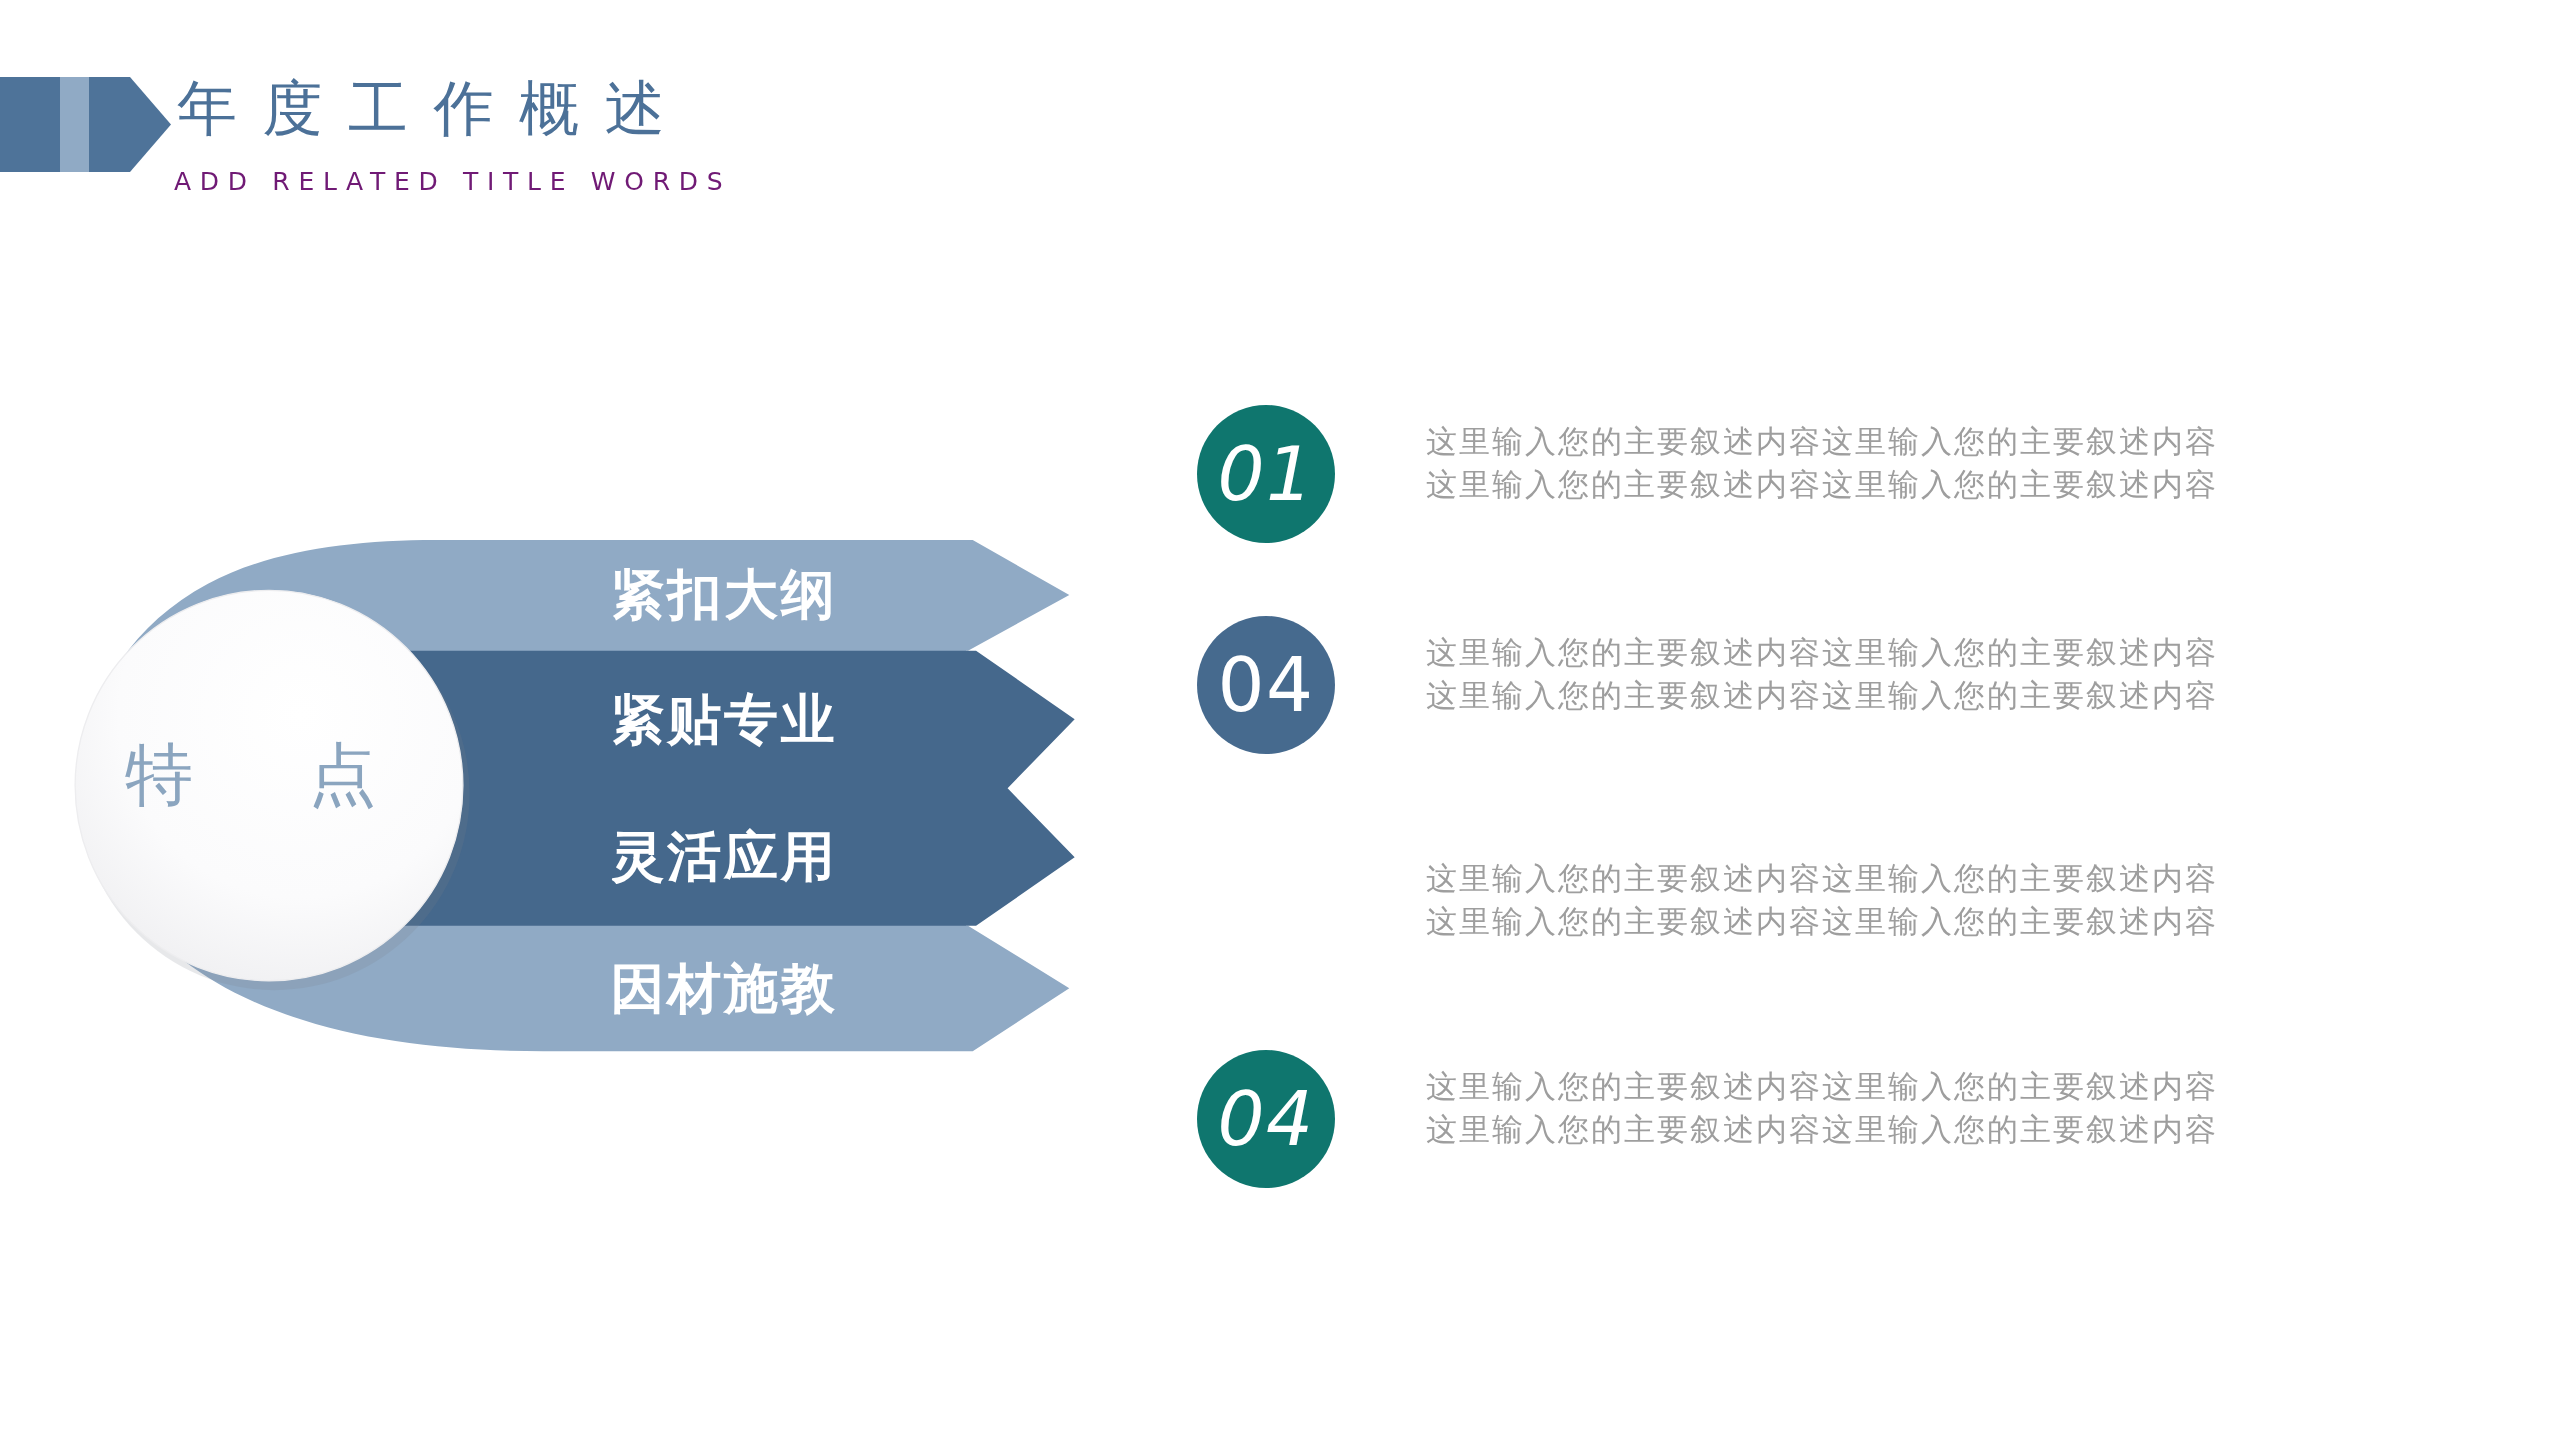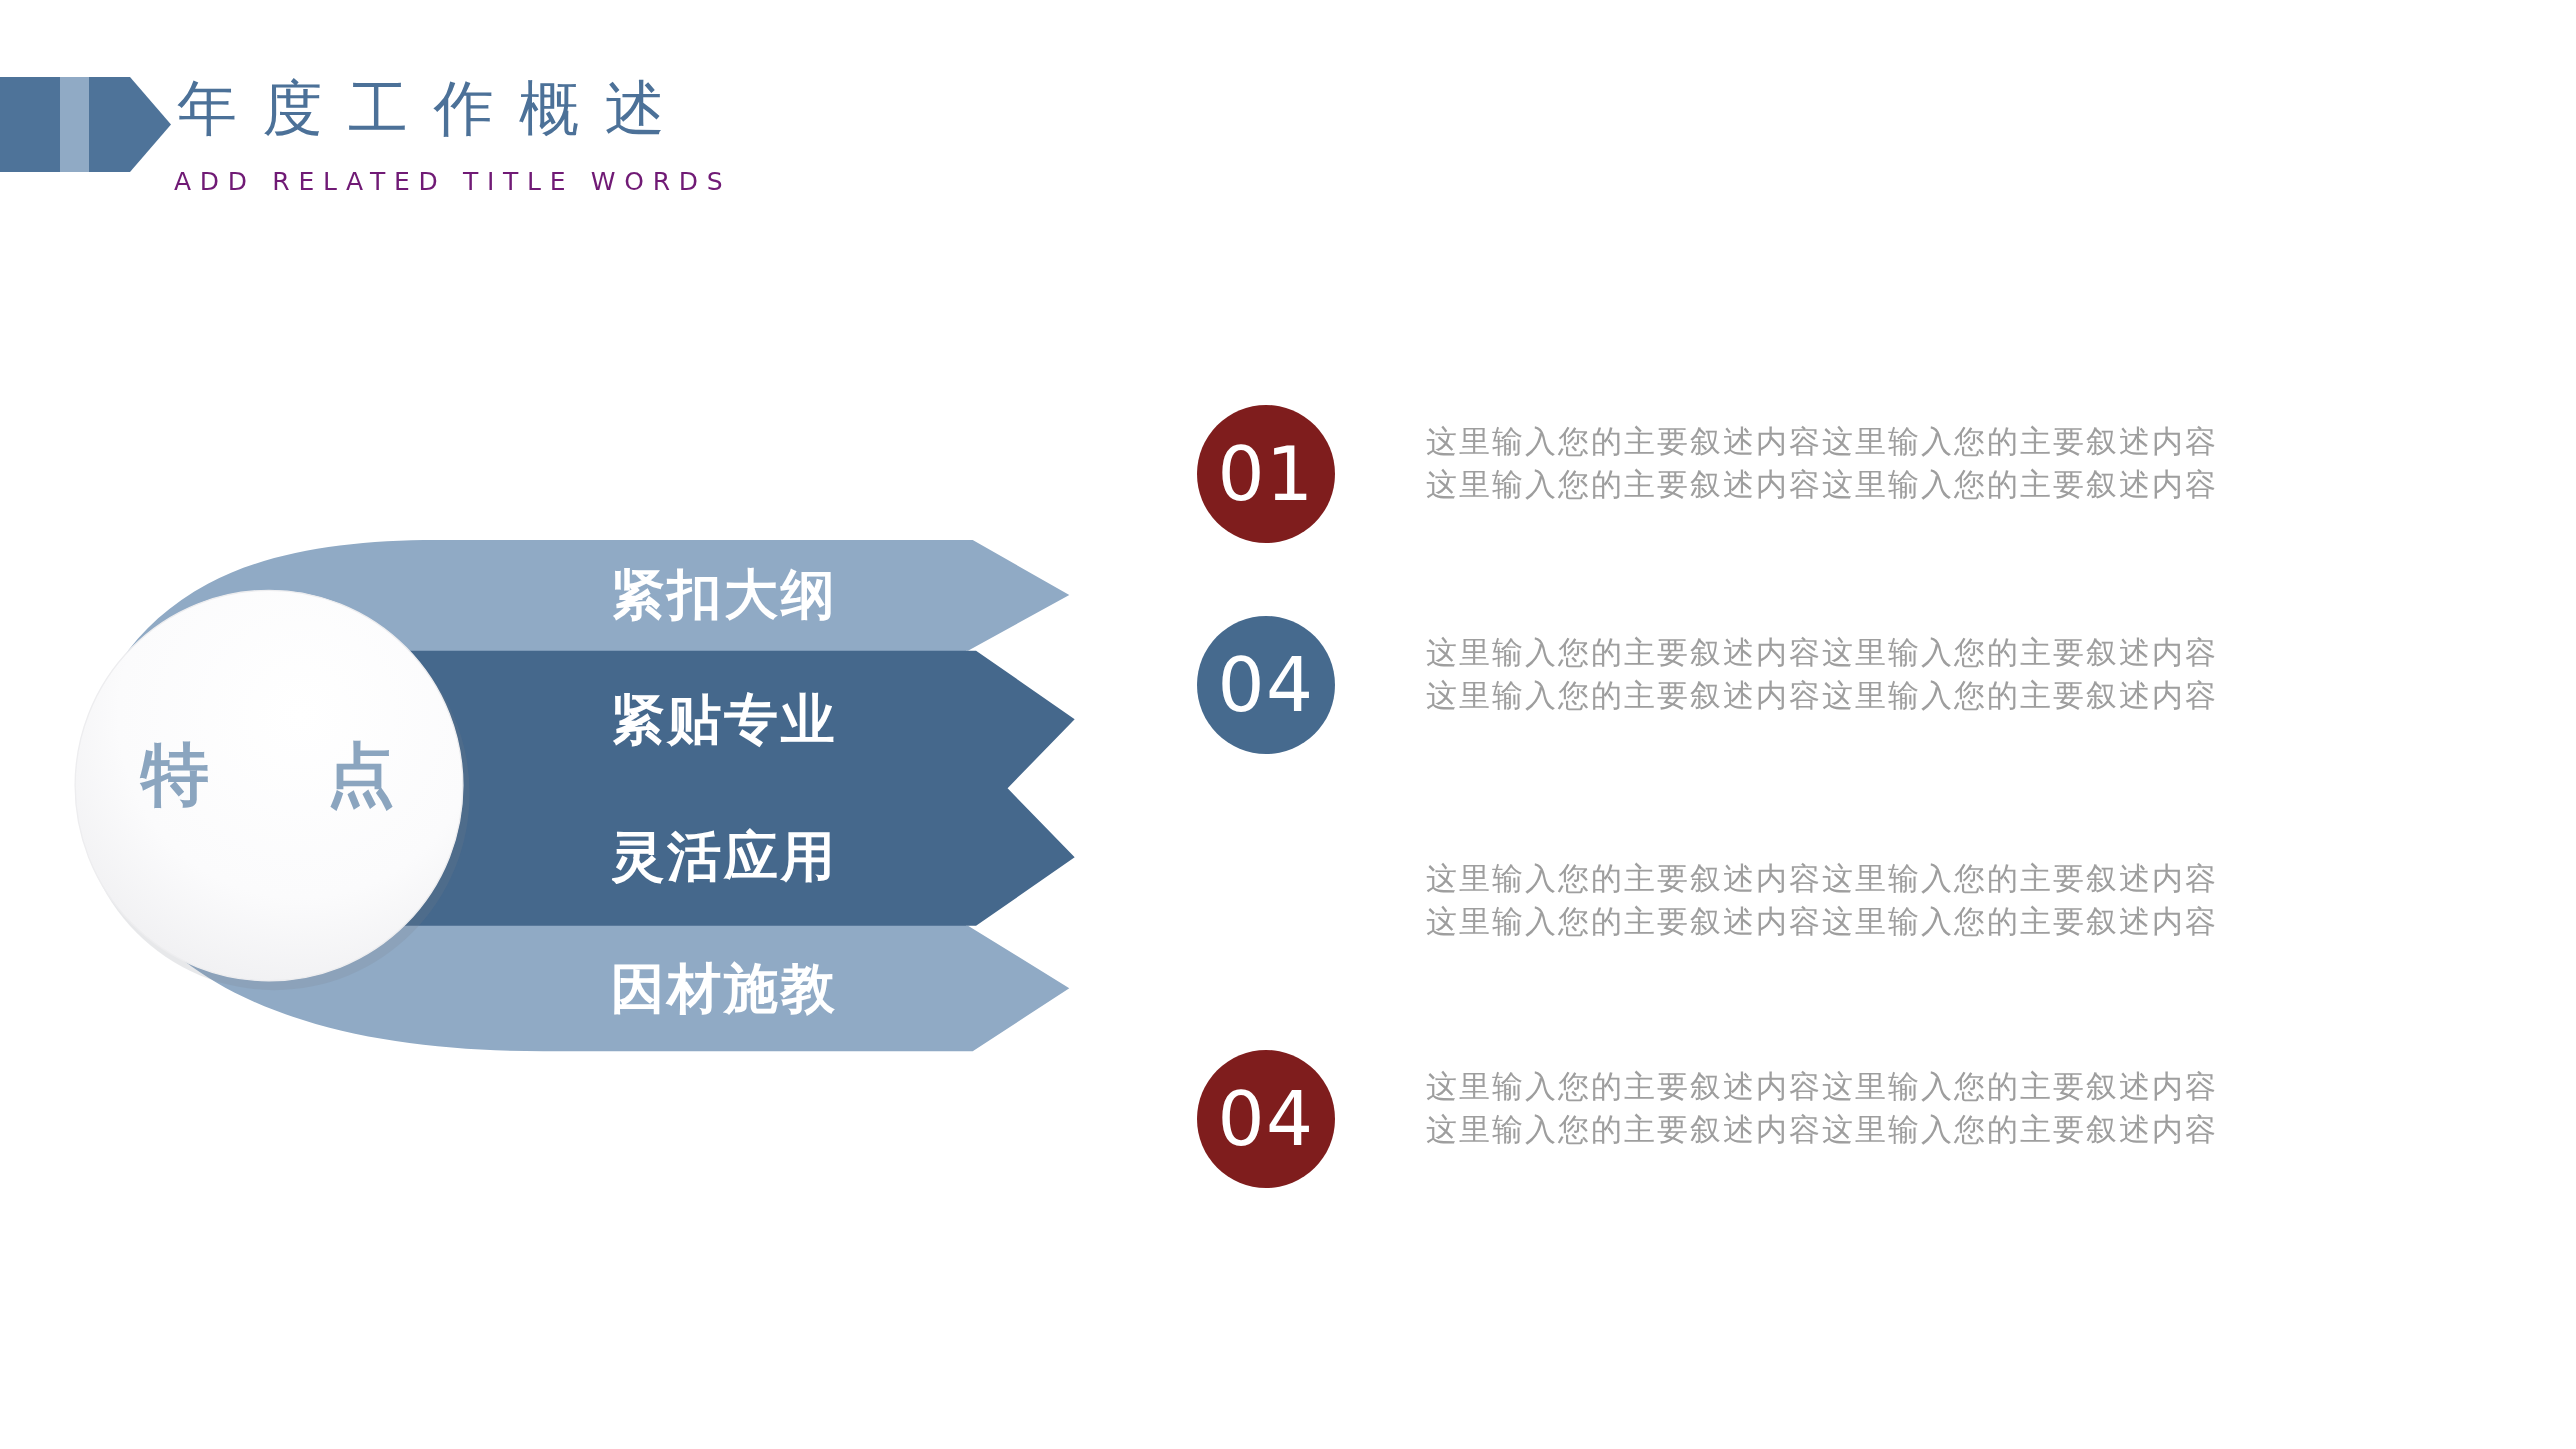--- a/index.html
+++ b/index.html
@@ -18,28 +18,28 @@
   .page-subtitle{position:absolute;left:174px;top:168px;font-size:25px;line-height:28px;
     letter-spacing:8.7px;color:#701a75;font-weight:400;white-space:nowrap;}
   
   .diagram-svg{position:absolute;left:0;top:0;width:2576px;height:1449px;}
   .banner-label{position:absolute;left:590px;width:268px;text-align:center;color:#ffffff;
     font-size:54px;line-height:54px;letter-spacing:2.7px;font-weight:700;white-space:nowrap;}
   .bl-1{top:568px;}
   .bl-2{top:693px;}
   .bl-3{top:830px;}
   .bl-4{top:962px;}
-  .hub-label{position:absolute;left:94px;top:741px;width:288px;
+  .hub-label{position:absolute;left:78px;top:741px;width:288px;
     color:#8BA5BF;font-size:68px;line-height:68px;letter-spacing:47px;text-indent:47px;
-    font-weight:700;white-space:nowrap;}
+    font-weight:400;white-space:nowrap;}
   
   .item-circle{position:absolute;left:1197px;width:138px;height:138px;border-radius:50%;
     color:#ffffff;font-size:74px;font-weight:500;text-align:center;line-height:138px;
     letter-spacing:1.3px;}
-  .c-light{background:#7f1d1d;}
+  .c-light{background:#0f766e;font-style:italic;}
   .c-dark{background:#466A8E;}
   .ic-1{top:405px;}
   .ic-2{top:616px;}
   .ic-3{top:843px;}
   .ic-4{top:1050px;text-align:center;}
   .item-line{position:absolute;left:1426px;width:839px;font-size:31px;line-height:35px;
     letter-spacing:2px;color:#9E9E9E;white-space:nowrap;}
   .il-1a{top:424px;}  .il-1b{top:467px;}
   .il-2a{top:635px;}  .il-2b{top:678px;}
   .il-3a{top:861px;} .il-3b{top:904px;}

